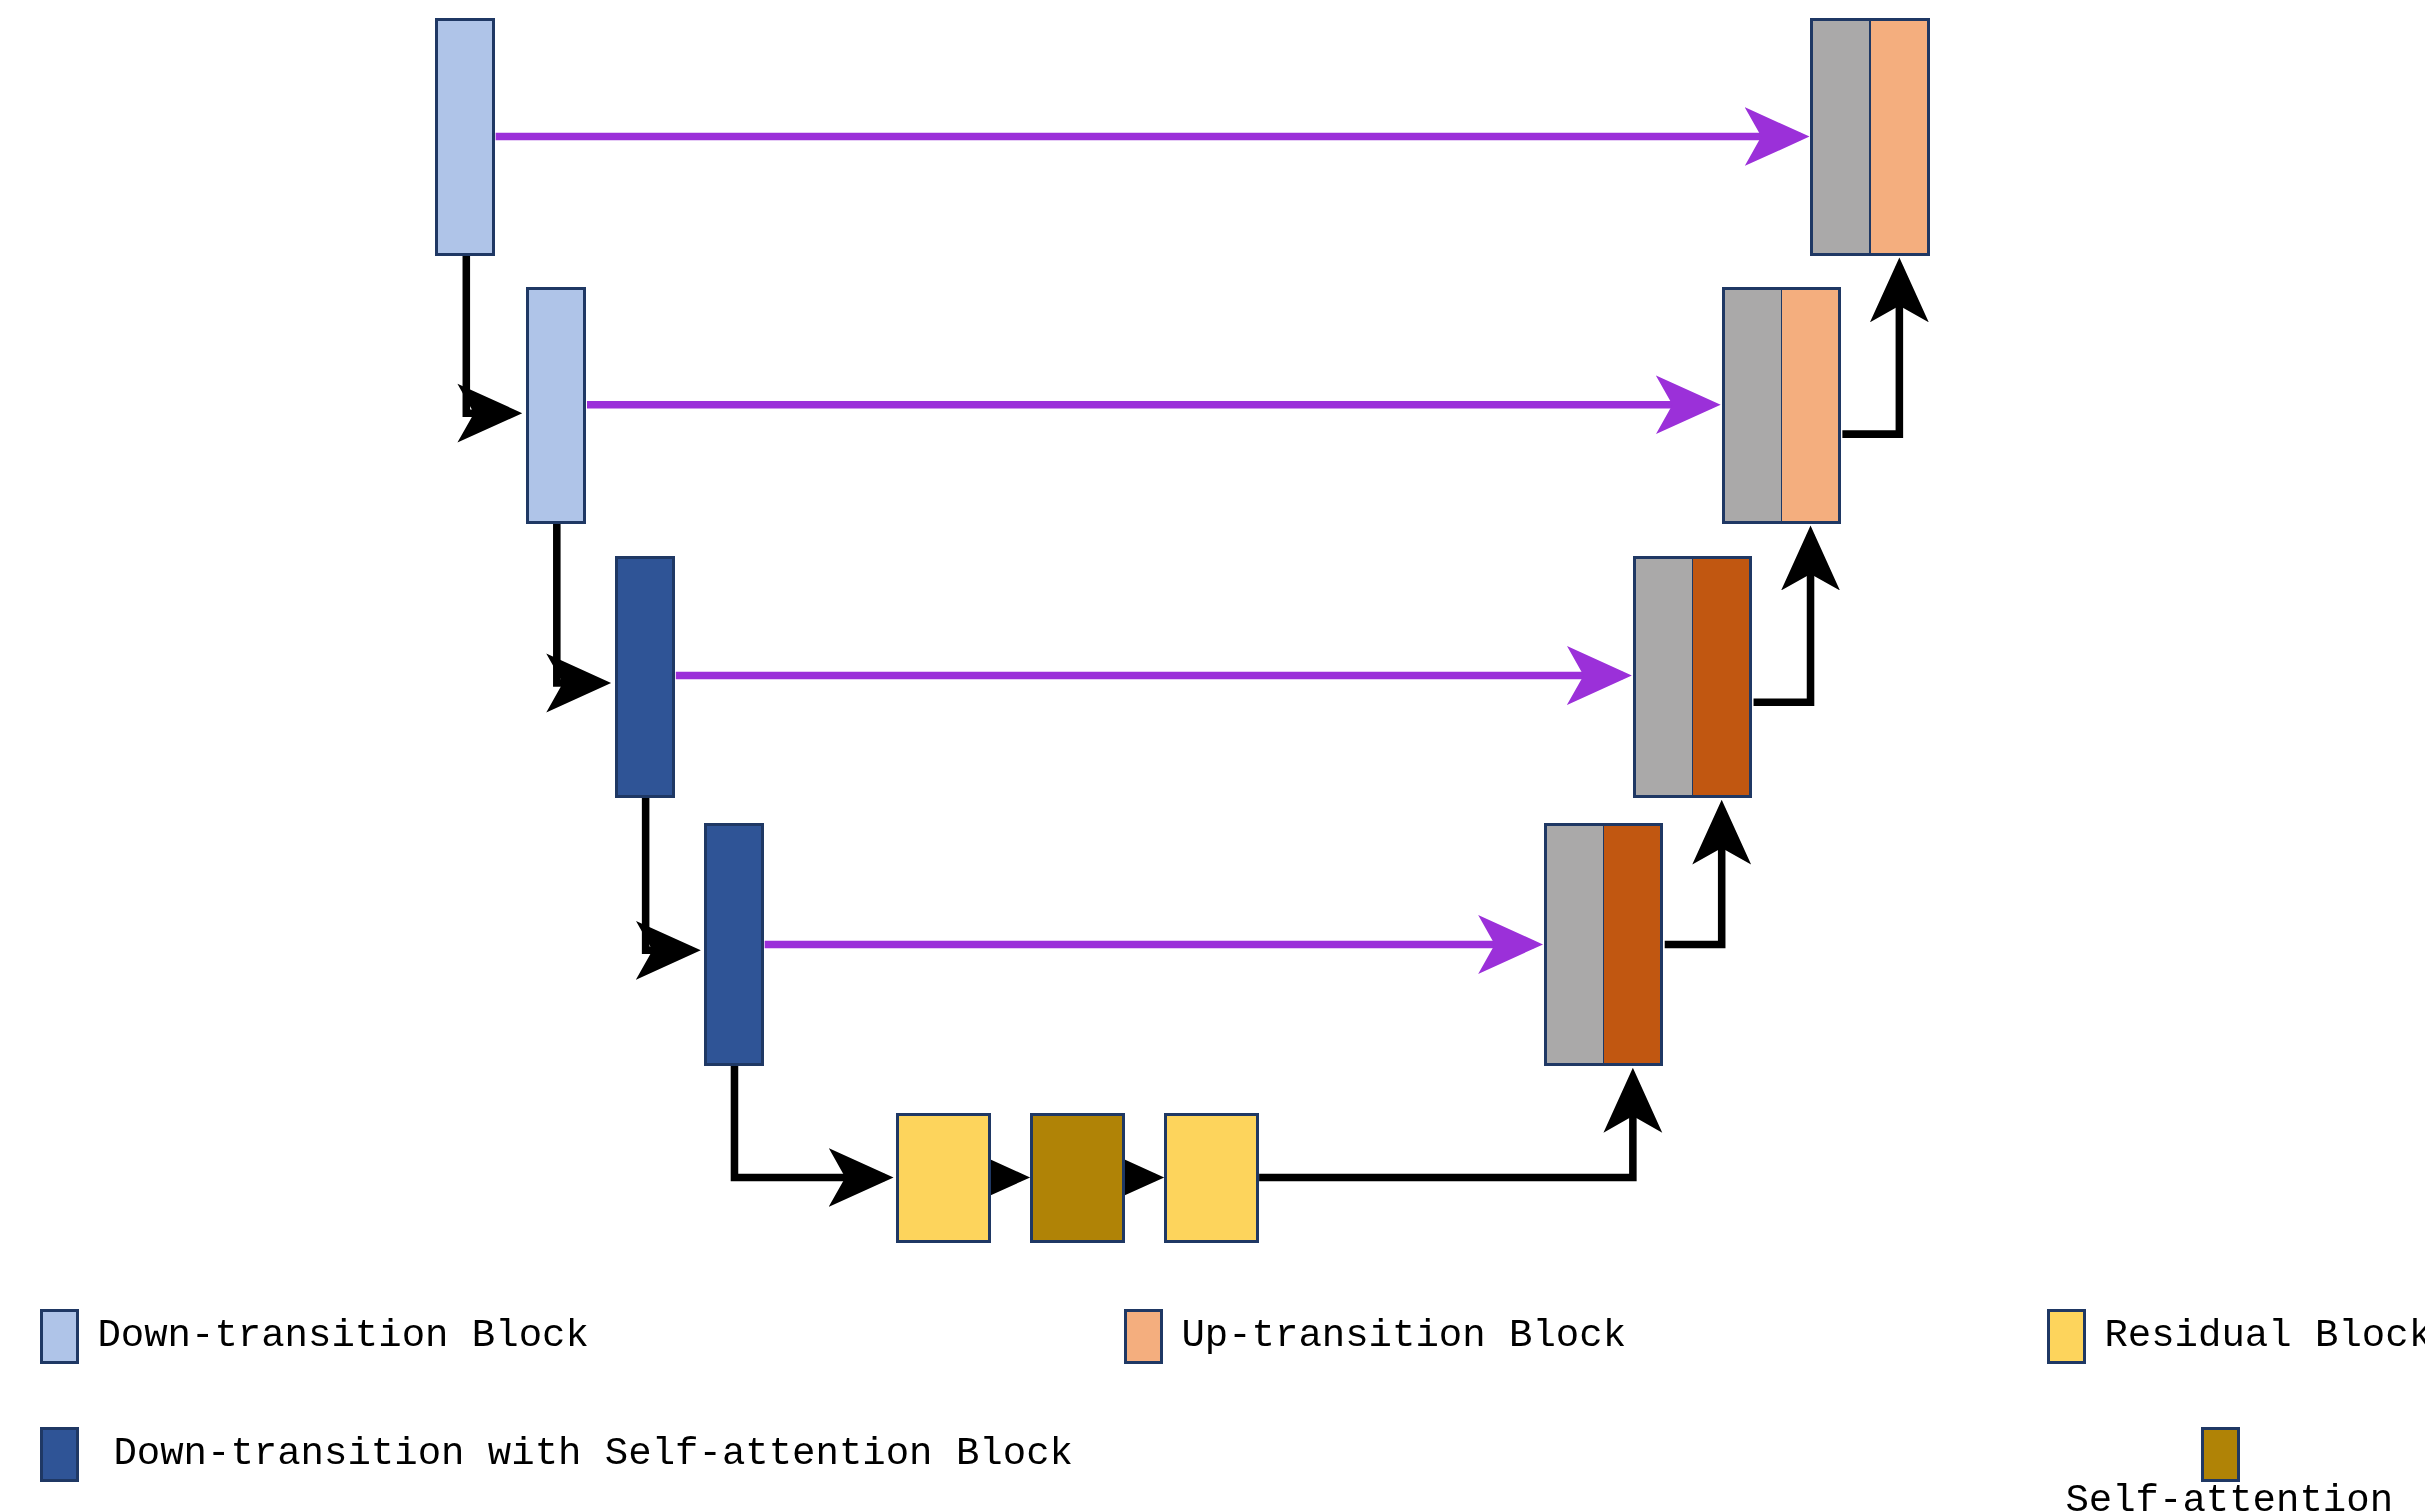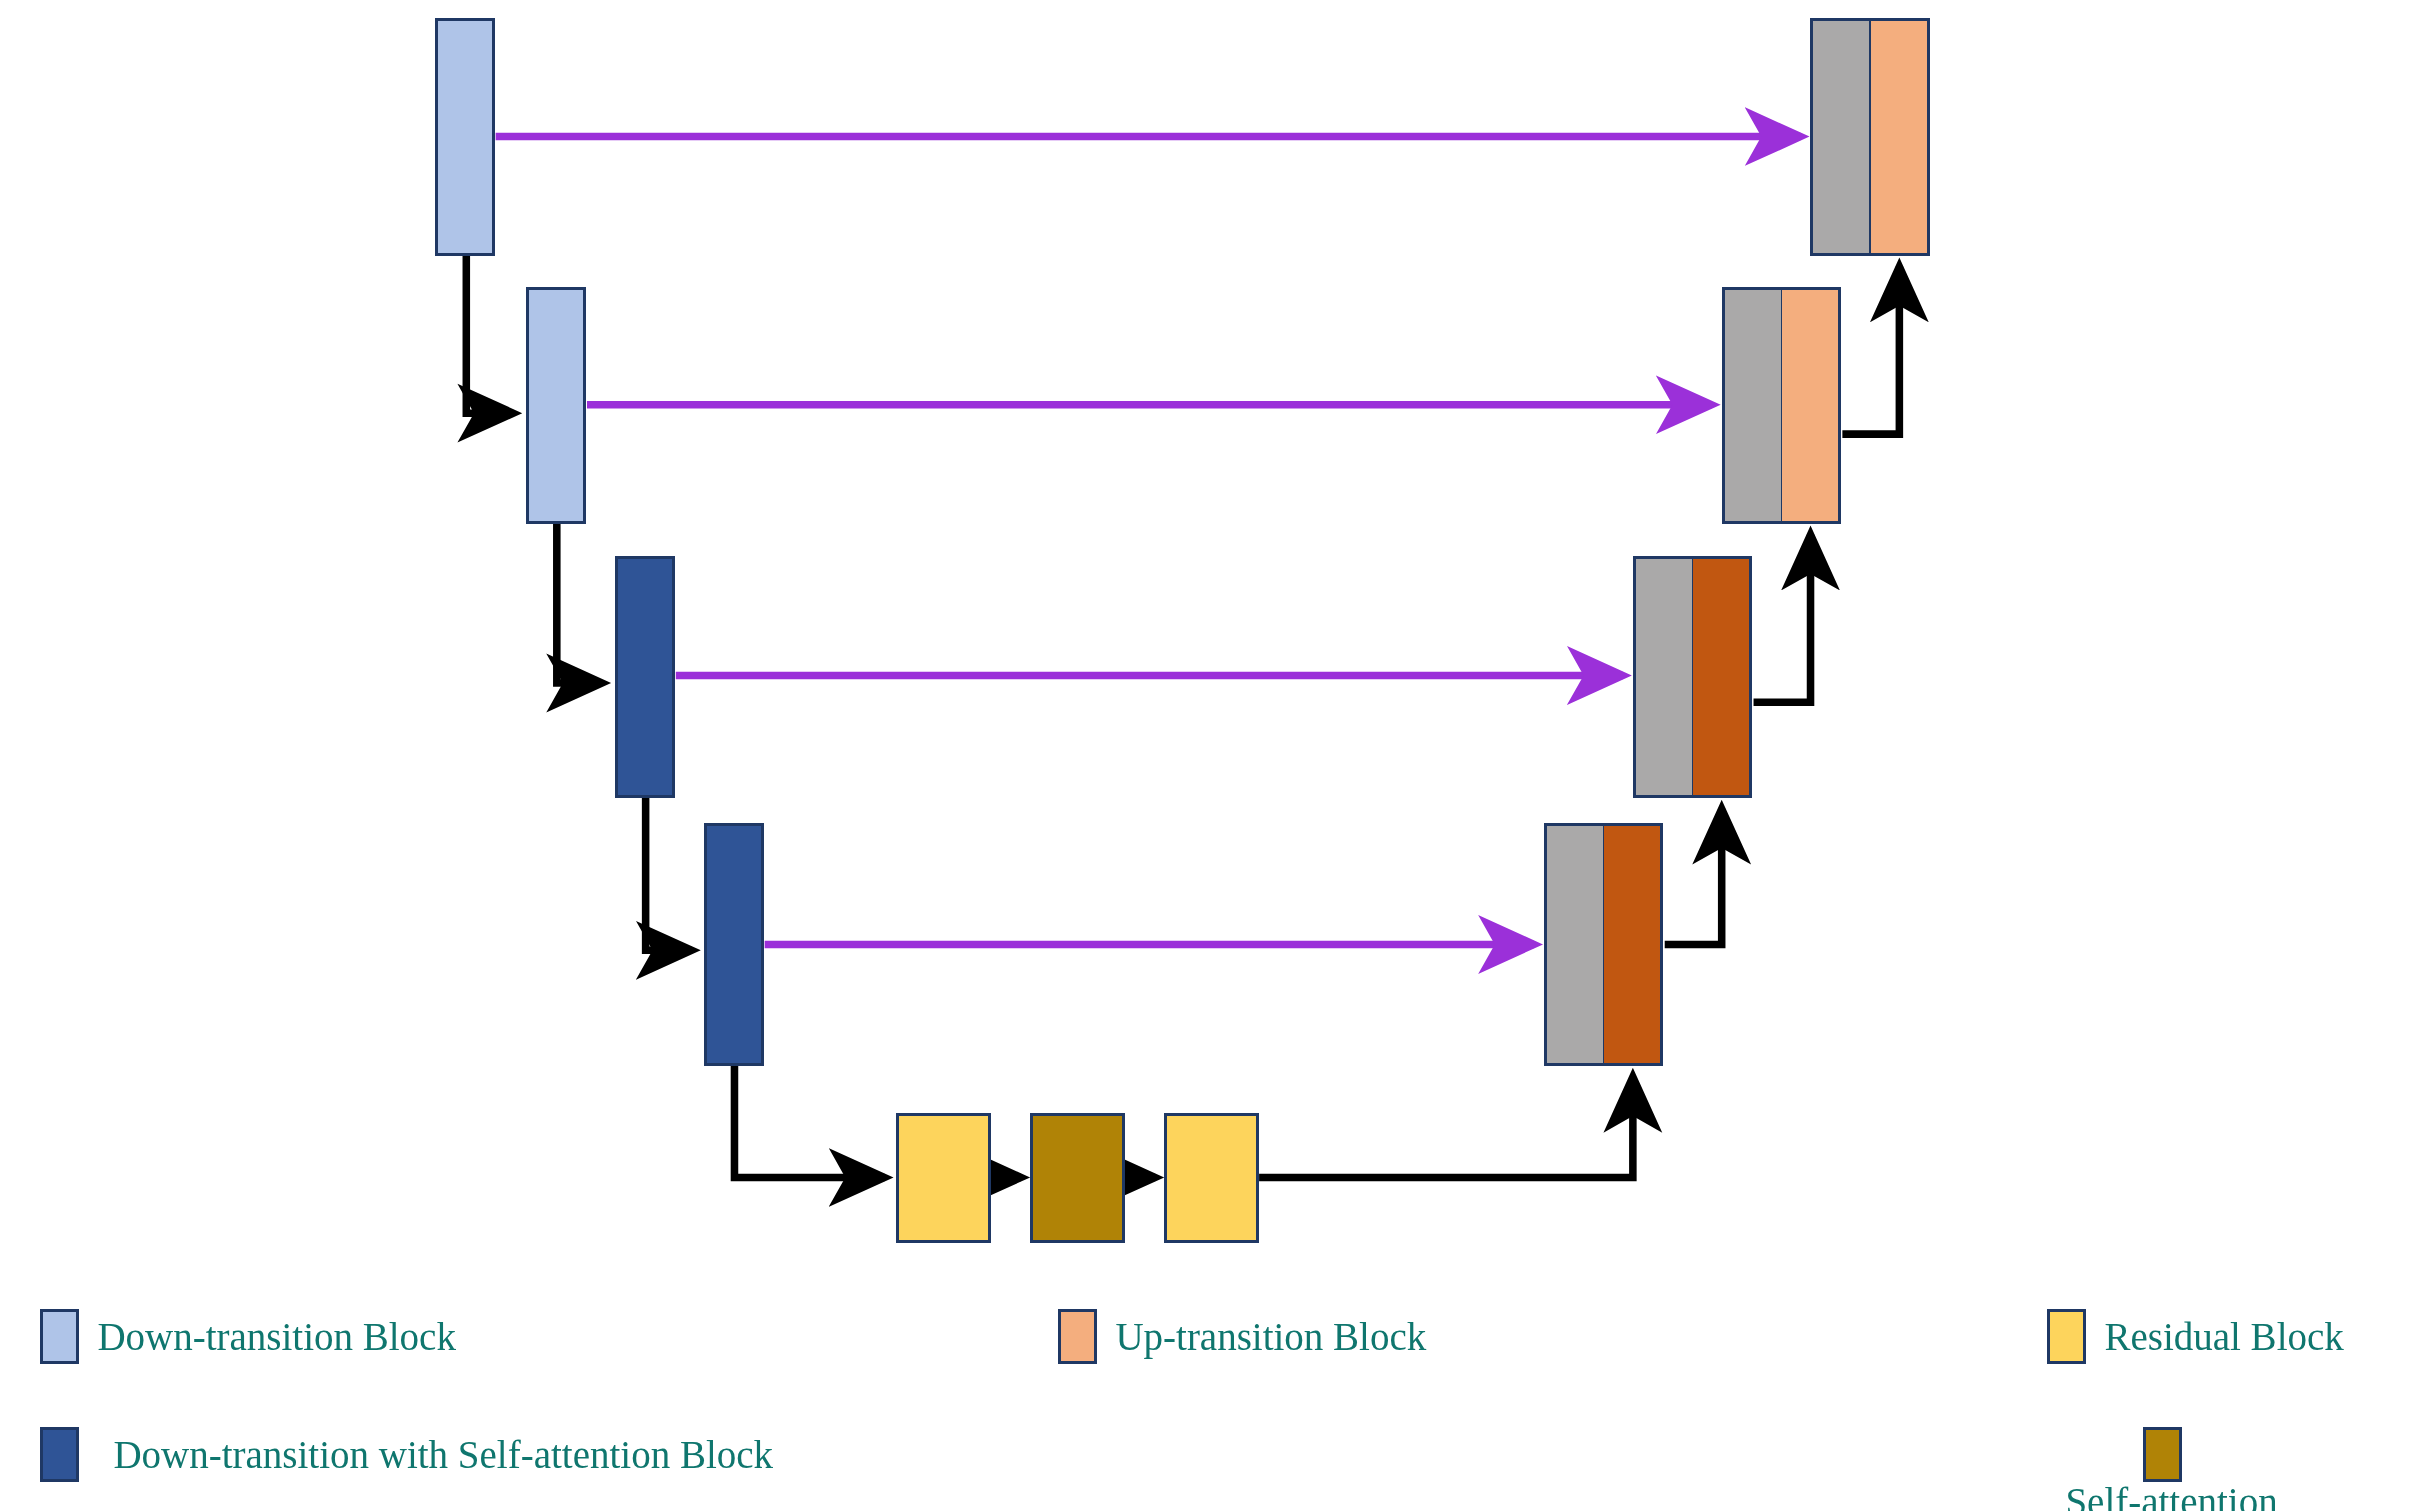--- a/index.html
+++ b/index.html
@@ -4,21 +4,21 @@
 <style>
   html,body{margin:0;padding:0;background:#ffffff;}
   body{font-family:"Liberation Serif", serif;}
   #root{position:relative;width:2426px;height:1511px;background:#ffffff;overflow:hidden;}
   .blk{position:absolute;box-sizing:border-box;border:3.4px solid #1F3864;}
   .blk.pair-l{border-right:1.7px solid #1F3864;}
   .blk.pair-r{border-left:1.7px solid #1F3864;}
   svg#wires{position:absolute;left:0;top:0;width:2426px;height:1511px;pointer-events:none;}
   .legend-row{position:absolute;display:flex;align-items:center;}
   .legend-sw{width:39px;height:55px;box-sizing:border-box;border:3.4px solid #1F3864;flex:0 0 auto;}
-  .legend-tx{margin-left:18.4px;font-size:39px;color:#0f766e;white-space:nowrap;line-height:1;font-family:Liberation Serif, serif;}
+  .legend-tx{margin-left:18.4px;font-size:39px;color:#000000;white-space:nowrap;line-height:1;font-family:Liberation Mono, monospace;}
 </style>
 </head>
 <body>
 
 <div id="root">
 
   <svg id="wires" viewBox="0 0 2894 1803">
     <defs>
       <marker id="ah-black" markerWidth="9" markerHeight="9" refX="7.4" refY="4.5" orient="auto" markerUnits="strokeWidth">
         <path d="M0,0.6 L8.6,4.5 L0,8.4 L2.2,4.5 Z" fill="#000000"></path>
@@ -74,21 +74,21 @@
   <div class="blk pair-r" style="left:1781px;top:287px;width:60px;height:237px;background:#F4AE7E;"></div>
 
   <div class="blk pair-l" style="left:1810px;top:17.6px;width:60px;height:238px;background:#AAA9A9;"></div>
   <div class="blk pair-r" style="left:1870px;top:17.6px;width:60px;height:238px;background:#F4AE7E;"></div>
 
   <div class="legend-row" style="left:40px;top:1309px;">
     <span class="legend-sw" style="background:#AFC4E8;"></span>
     <span class="legend-tx">Down-transition Block</span>
   </div>
 
-  <div class="legend-row" style="left:1058px;top:1309px;">
+  <div class="legend-row" style="left:1124px;top:1309px;">
     <span class="legend-sw" style="background:#F4AE7E;"></span>
     <span class="legend-tx">Up-transition Block</span>
   </div>
 
   <div class="legend-row" style="left:2047px;top:1309px;">
     <span class="legend-sw" style="background:#FDD45C;"></span>
     <span class="legend-tx">Residual Block</span>
   </div>
 
   <div class="legend-row" style="left:40px;top:1427px;gap:16px;">

